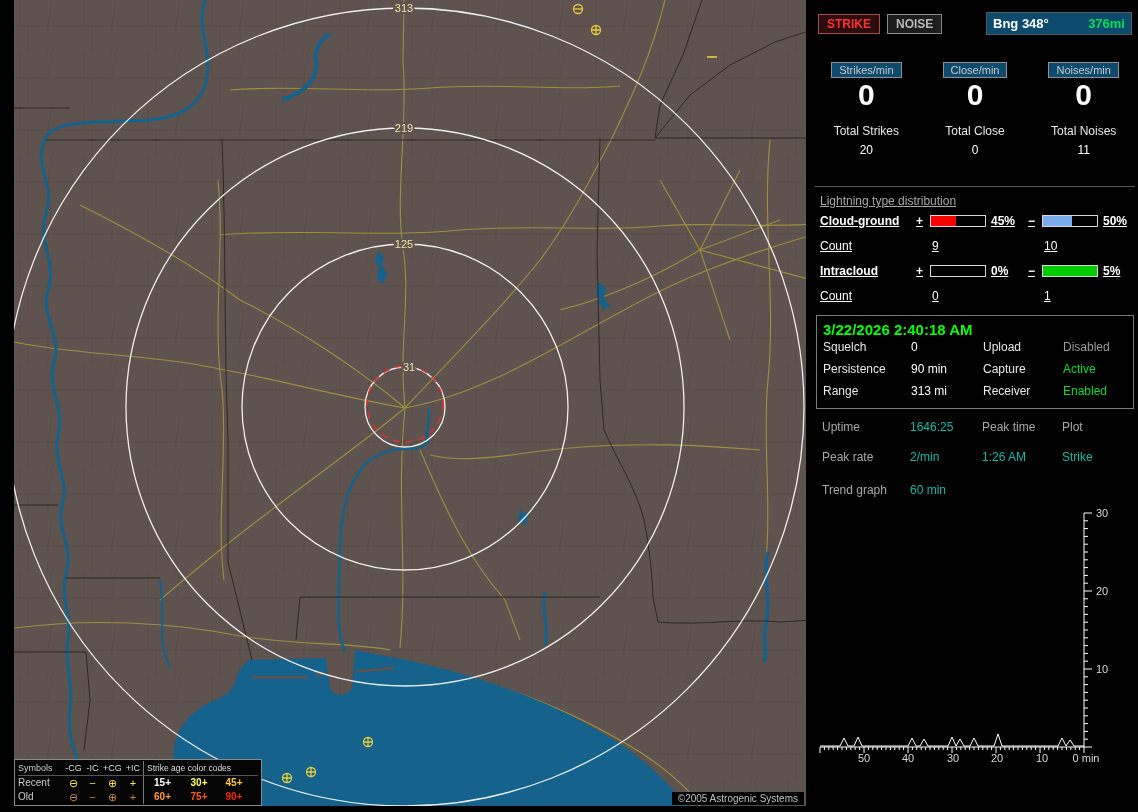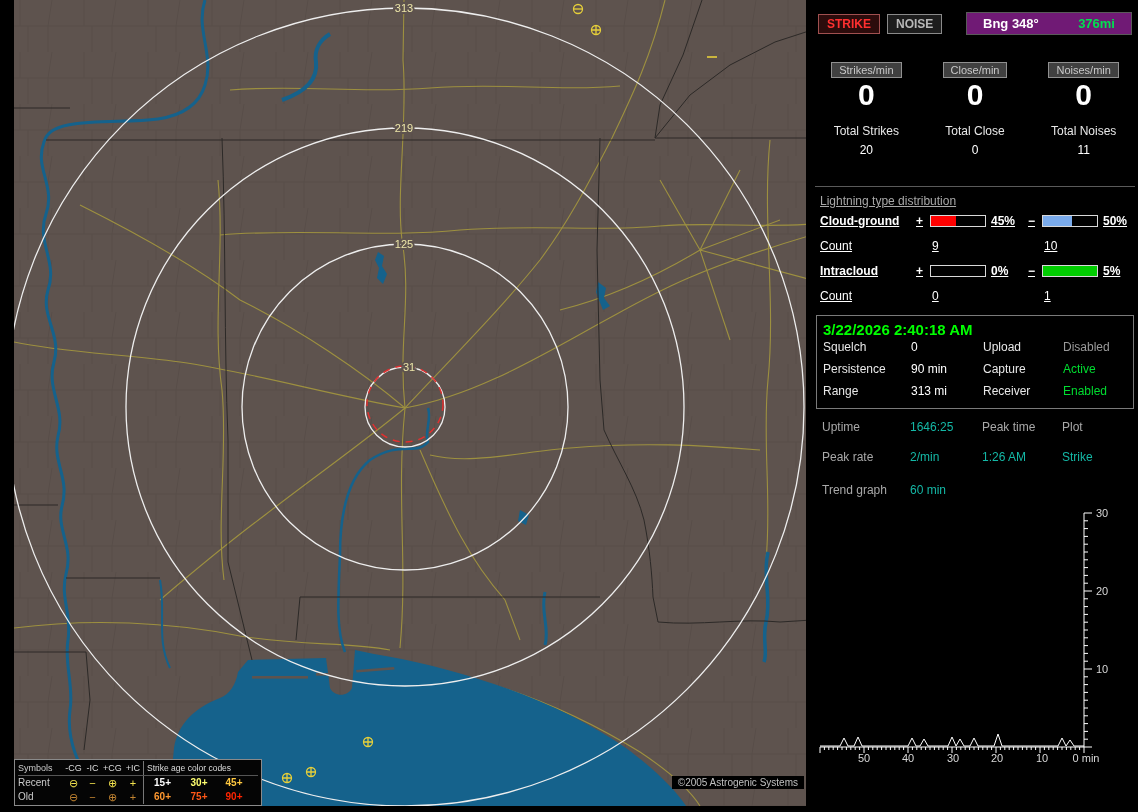--- a/index.html
+++ b/index.html
@@ -2,21 +2,21 @@
 <html><head>
 <meta charset="utf-8">
 <style>
   html,body{margin:0;padding:0;background:#000;}
   #page{position:relative;width:1138px;height:812px;background:#000;overflow:hidden;
         font-family:"Liberation Sans",sans-serif;}
 
   
   #map{position:absolute;left:14px;top:0;width:792px;height:806px;background:#5e534e;overflow:hidden;}
   #map svg{display:block;}
-  .copyright{position:absolute;right:2px;bottom:17px;background:#000;color:#c0c0c0;
+  .copyright{position:absolute;right:2px;bottom:1px;background:#000;color:#c0c0c0;
              font-size:10px;padding:1px 6px;}
 
   
   .legend{position:absolute;left:0;bottom:0;width:240px;background:#050505;
           border:1px solid #8a8a8a;padding:1px 3px;}
   .lg-row{display:grid;grid-template-columns:46px 19px 19px 21px 20px 38px 36px 34px;
           align-items:center;height:14px;font-size:10px;line-height:14px;}
   .lg-head{border-bottom:1px solid #555;font-size:9px;color:#ddd;}
   .lg-label{color:#ccc;}
   .lg-col{color:#ddd;text-align:center;}
@@ -30,27 +30,27 @@
   .c60{color:#ff9830;} .c75{color:#ff5818;} .c90{color:#ff2400;}
 
   
   .panel{position:absolute;left:812px;top:0;width:326px;height:812px;background:#000;color:#fff;}
   .topbar{display:flex;align-items:center;margin:12px 6px 0 6px;}
   .btn{font-family:inherit;font-size:12px;font-weight:bold;padding:2px 8px;margin-right:7px;
        background:#1d1d1d;border:1px solid #8a8a8a;cursor:pointer;}
   .btn.strike{color:#ff3030;background:#2c0c0c;border-color:#a05050;}
   .btn.noise{color:#b8b8b8;}
   .bng{margin-left:auto;width:132px;display:flex;justify-content:space-between;align-items:center;
-       background:#701a75;border:1px solid #5a5a5a;padding:3px 16px;font-size:13px;font-weight:bold;}
+       background:#0c4a6e;border:1px solid #5a5a5a;padding:3px 6px;font-size:13px;font-weight:bold;}
   .bng-label{color:#fff;}
   .bng-dist{color:#00e050;}
 
   .rates{display:flex;margin-top:25px;}
   .rate{flex:1;text-align:center;}
-  .rate-lbl{display:inline-block;border:1px solid #909090;background:#404040;color:#c8c8c8;
+  .rate-lbl{display:inline-block;border:1px solid #909090;background:#0c4a6e;color:#c8c8c8;
             font-size:11px;padding:1px 7px;}
   .rate-val{font-size:30px;font-weight:bold;color:#fff;margin-top:1px;line-height:32px;}
 
   .totals{display:flex;margin-top:13px;}
   .total{flex:1;text-align:center;font-size:12px;color:#e8e8e8;}
   .total-val{margin-top:5px;color:#fff;}
 
   .divider{border-top:1px solid #5a5a5a;margin:29px 3px 0 3px;}
 
   .dist{margin:7px 8px 0 8px;}

